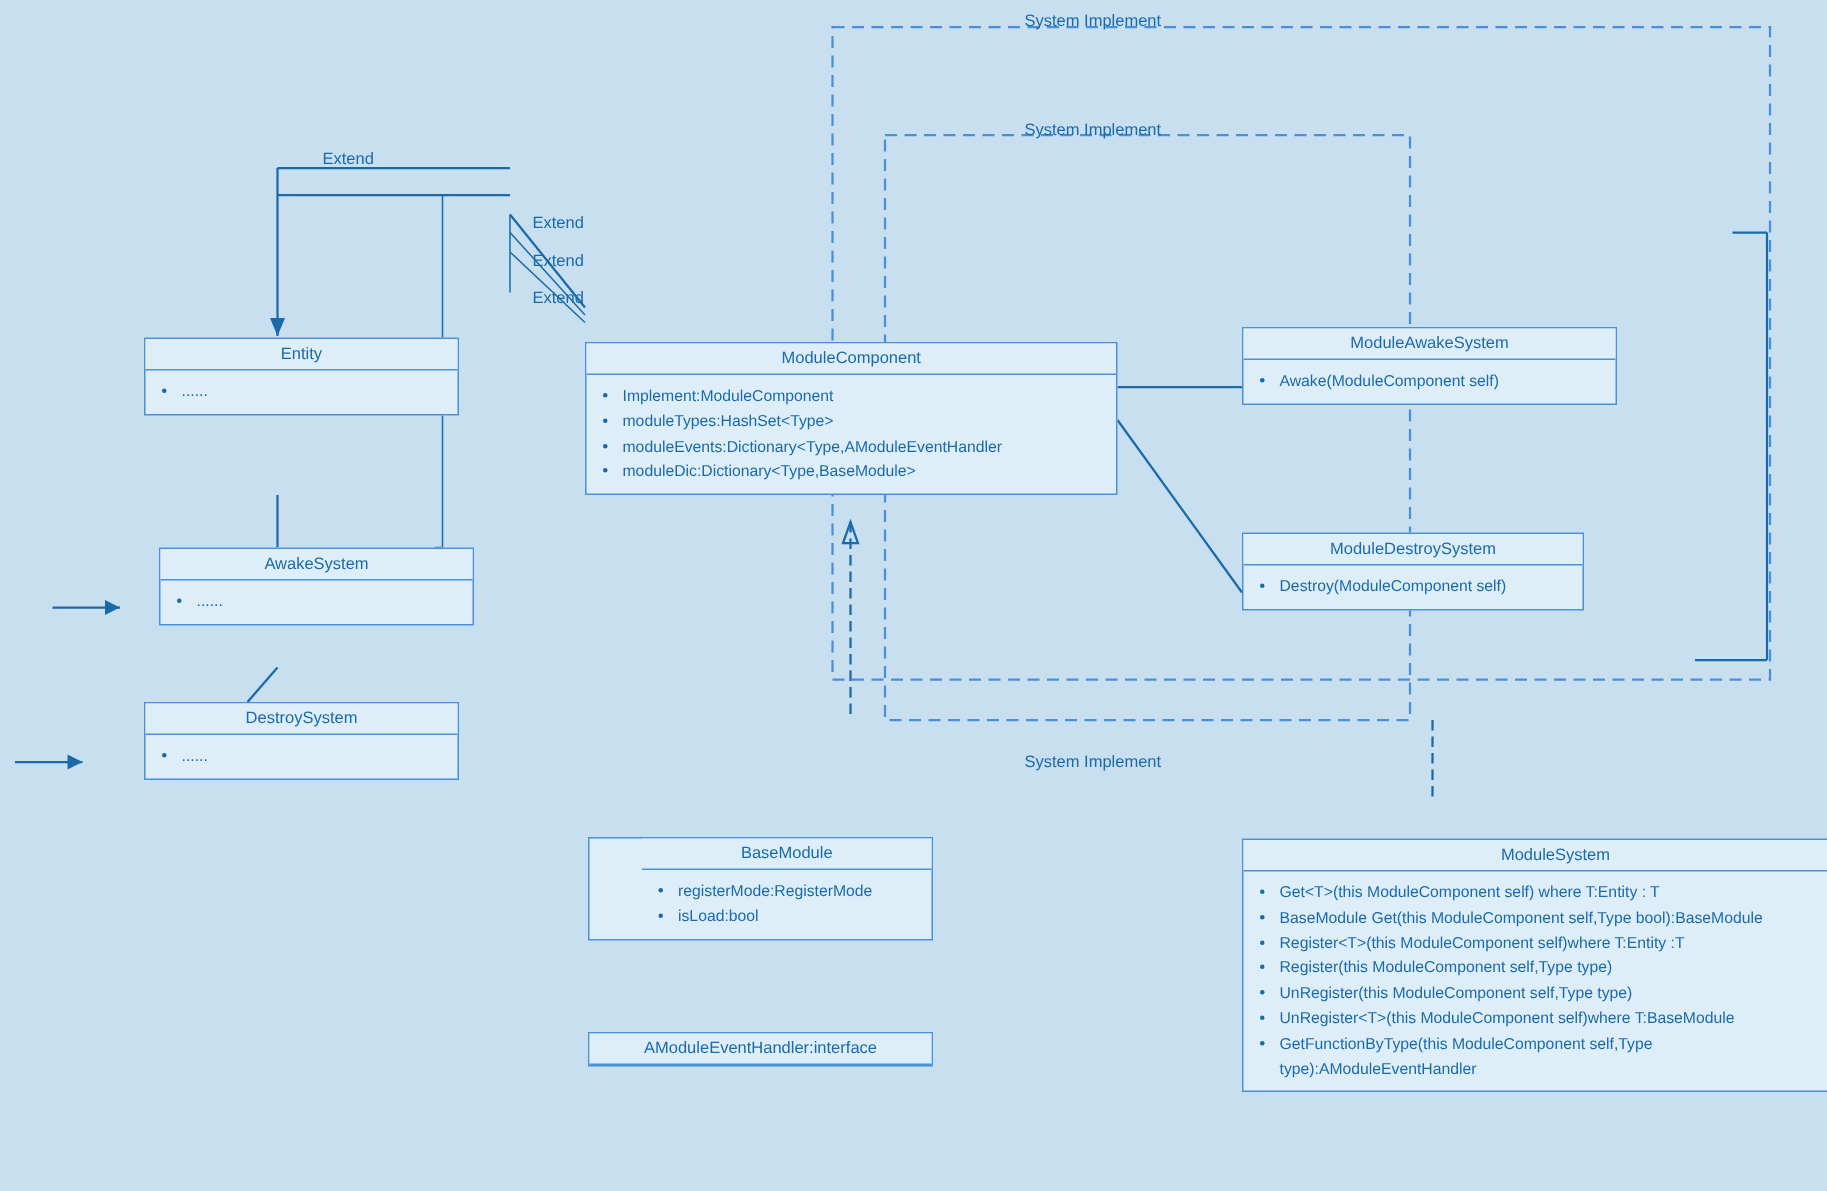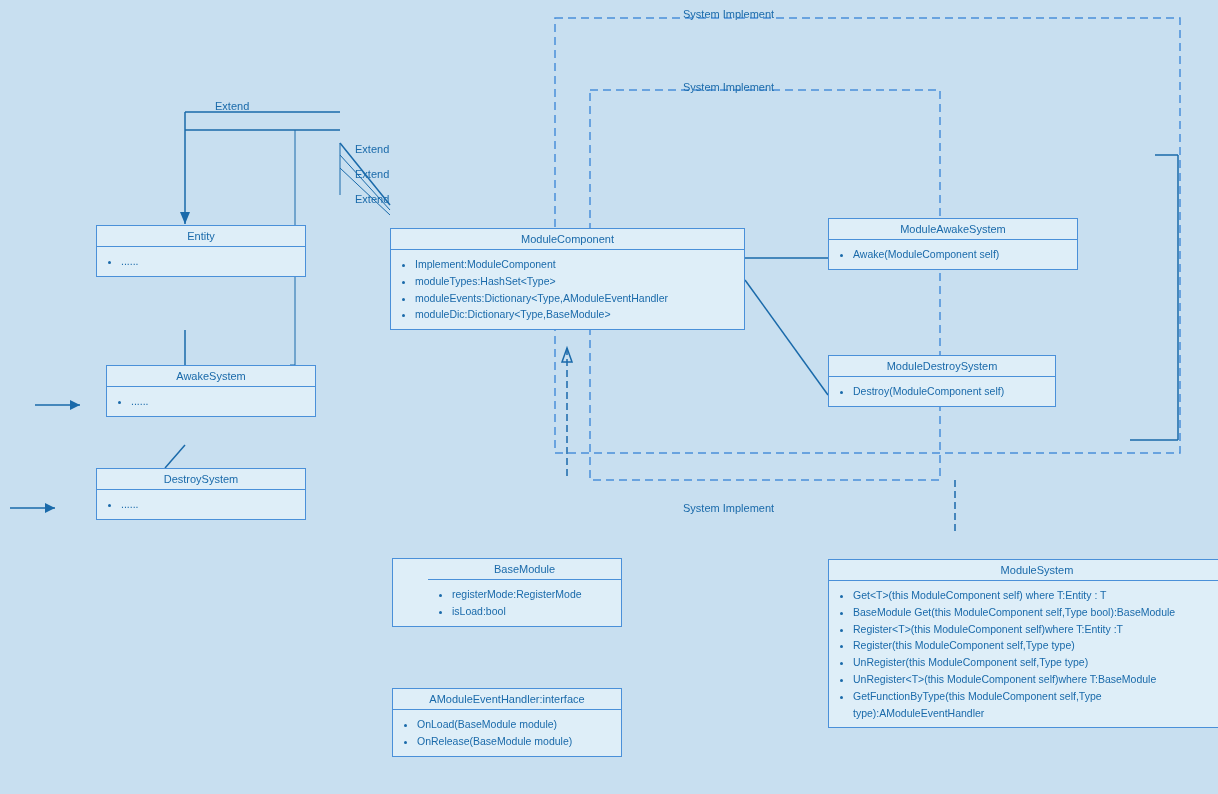--- a/index.html
+++ b/index.html
@@ -178,26 +178,20 @@
     <div class="uml-box-body">
       <ul>
         <li>registerMode:RegisterMode</li>
         <li>isLoad:bool</li>
       </ul>
     </div>
   </div>
 
   <div class="uml-box" style="left:392px; top:688px; width:230px;">
     <div class="uml-box-header">AModuleEventHandler:interface</div>
-    <div class="uml-box-body">
-      <ul>
-        <li>OnLoad(BaseModule module)</li>
-        <li>OnRelease(BaseModule module)</li>
-      </ul>
-    </div>
   </div>
 
   <div class="uml-box" style="left:828px; top:535px; width:418px;margin-top:24px;">
     <div class="uml-box-header">ModuleSystem</div>
     <div class="uml-box-body">
       <ul>
         <li>Get&lt;T&gt;(this ModuleComponent self) where T:Entity : T</li>
         <li>BaseModule Get(this ModuleComponent self,Type bool):BaseModule</li>
         <li>Register&lt;T&gt;(this ModuleComponent self)where T:Entity :T</li>
         <li>Register(this ModuleComponent self,Type type)</li>

